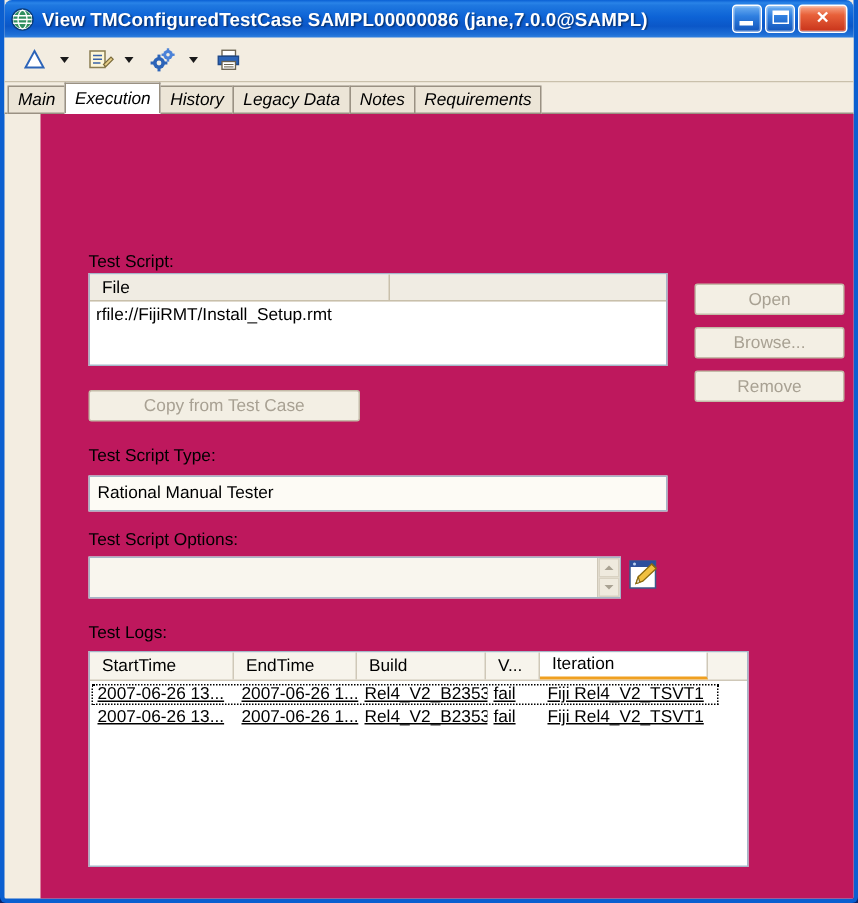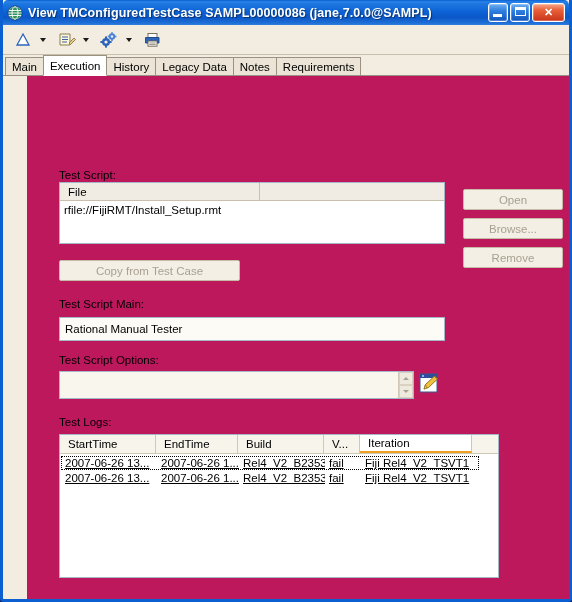--- a/index.html
+++ b/index.html
@@ -121,20 +121,21 @@
     display: flex; align-items: center;
     font-size: 11.5px;
     color: #000;
     background: #ece5d7;
     border: 1px solid #9a9183;
     border-bottom: 1px solid #9a9183;
     margin-right: -1px;
     position: relative;
     z-index: 1;
     white-space: nowrap;
+    font-style: italic;
   }
   .tab.active {
     background: #ffffff;
     height: 21px;
     border-bottom: 1px solid #ffffff;
     z-index: 3;
     font-weight: normal;
   }
 
   
@@ -403,21 +404,21 @@
     <div id="btn-browse" class="btn disabled">
       <span>Browse...</span>
     </div>
     <div id="btn-remove" class="btn disabled">
       <span>Remove</span>
     </div>
     <div id="btn-copy" class="btn disabled">
       <span>Copy from Test Case</span>
     </div>
 
-    <div id="lbl-tstype" class="field-label">Test Script Main:</div>
+    <div id="lbl-tstype" class="field-label">Test Script Type:</div>
     <div id="tstype-box">
       <span>Rational Manual Tester</span>
     </div>
 
     <div id="lbl-tsopts" class="field-label">Test Script Options:</div>
     <div id="tsopts-box">
       <div id="tsopts-spin">
         <div class="spin-half up"></div>
         <div class="spin-half dn"></div>
       </div>

